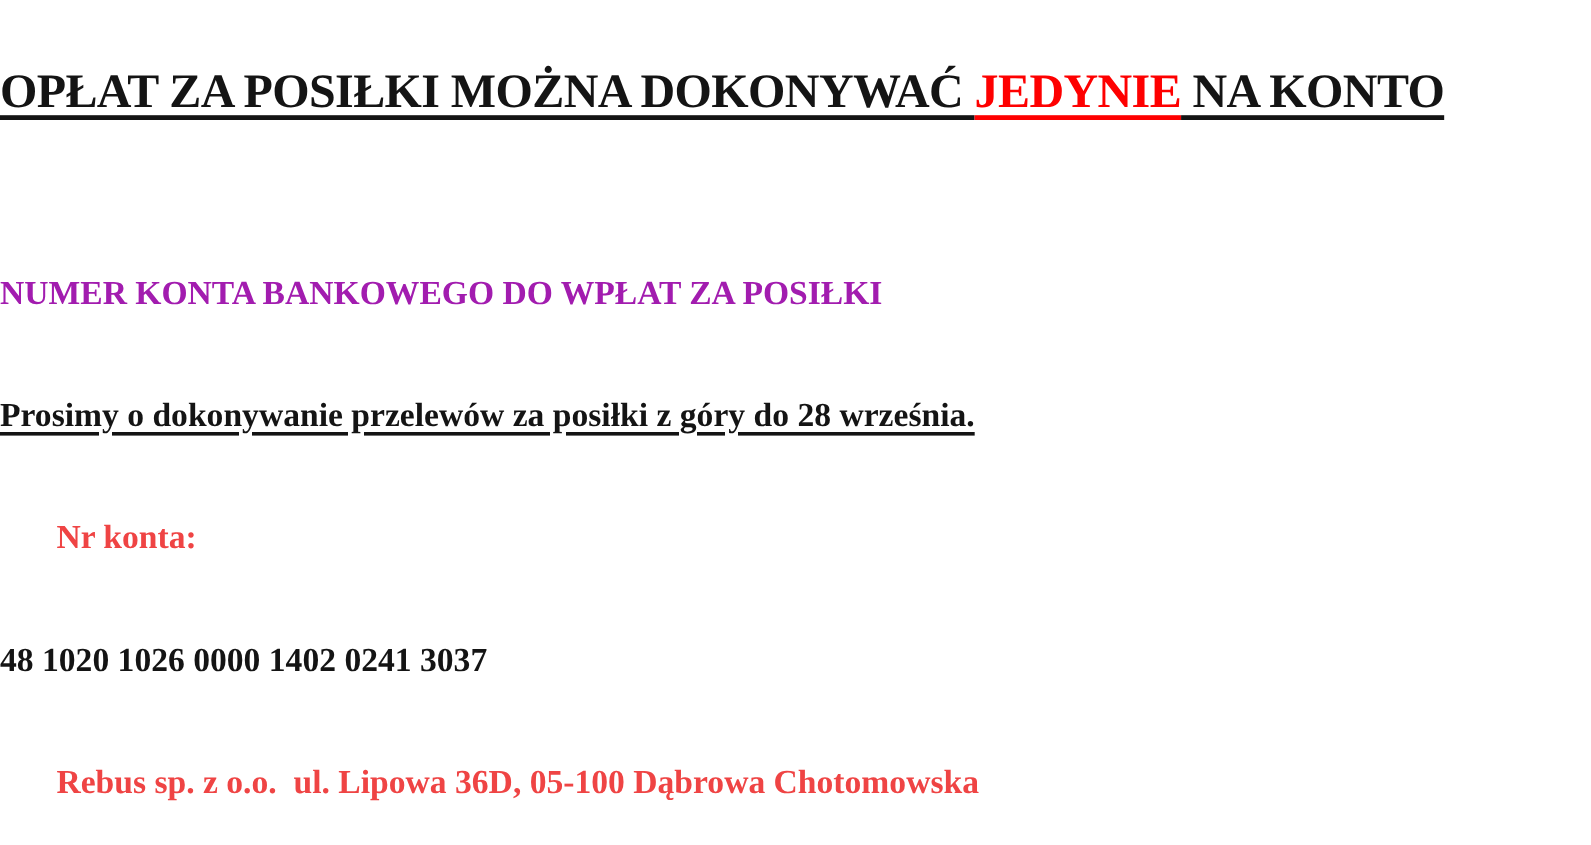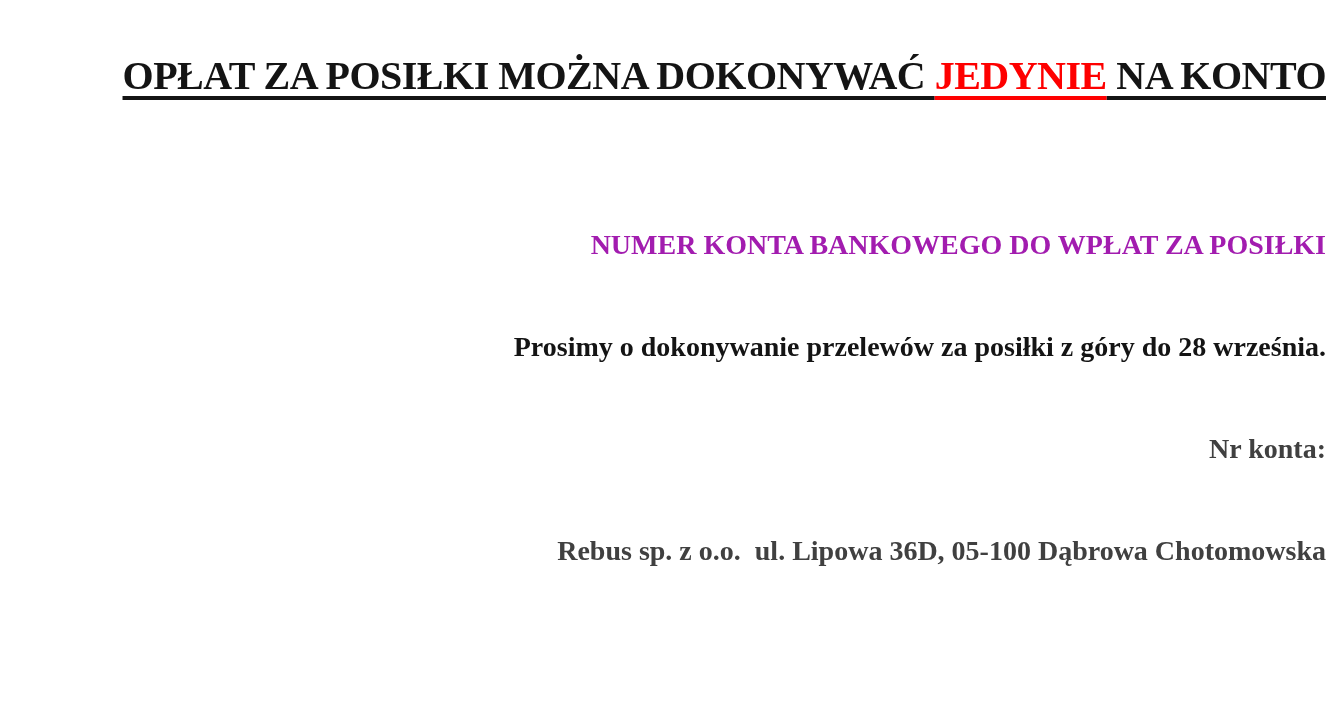--- a/index.html
+++ b/index.html
@@ -7,21 +7,21 @@
     padding: 0;
     background: #ffffff;
   }
   .page {
     position: relative;
     width: 1326px;
     height: 704px;
     background: #ffffff;
     font-family: "Liberation Serif", serif;
     font-weight: bold;
-    text-align: right;
+    text-align: left;
     color: #141414;
     overflow: hidden;
   }
   .title {
     padding-top: 27px;
     font-size: 40px;
     line-height: 44px;
     letter-spacing: -0.5px;
     white-space: pre-wrap;
   }
@@ -37,34 +37,36 @@
     text-decoration-thickness: 4px;
     text-underline-offset: 7px;
   }
   .account-block {
     margin-top: 62px;
     font-size: 28px;
     line-height: 34px;
     white-space: pre-wrap;
   }
   .red-text   { color: #a21caf; }
-  .green-text { color: #404040; }
+  .green-text { color: #ef4444; padding-left: 47px; }
   .black-text { color: #141414; }
   .underline-black {
+    text-decoration: underline;
     text-decoration-thickness: 3px;
     text-underline-offset: 5px;
   }
 </style>
 </head>
 <body>
 
 <div class="page">
 
   <h1 class="title"><span class="u-black">OPŁAT ZA POSIŁKI MOŻNA DOKONYWAĆ </span><span class="u-red">JEDYNIE</span><span class="u-black"> NA KONTO</span></h1>
 
   <div class="account-block">
     <div class="red-text">NUMER KONTA BANKOWEGO DO WPŁAT ZA POSIŁKI</div>
     <div class="black-text underline-black">Prosimy o dokonywanie przelewów za posiłki z góry do 28 września.</div>
     <div class="green-text">Nr konta:</div>
+    <div class="black-text">48 1020 1026 0000 1402 0241 3037</div>
     <div class="green-text">Rebus sp. z o.o.  ul. Lipowa 36D, 05-100 Dąbrowa Chotomowska</div>
   </div>
 
 </div>
 
 </body></html>

